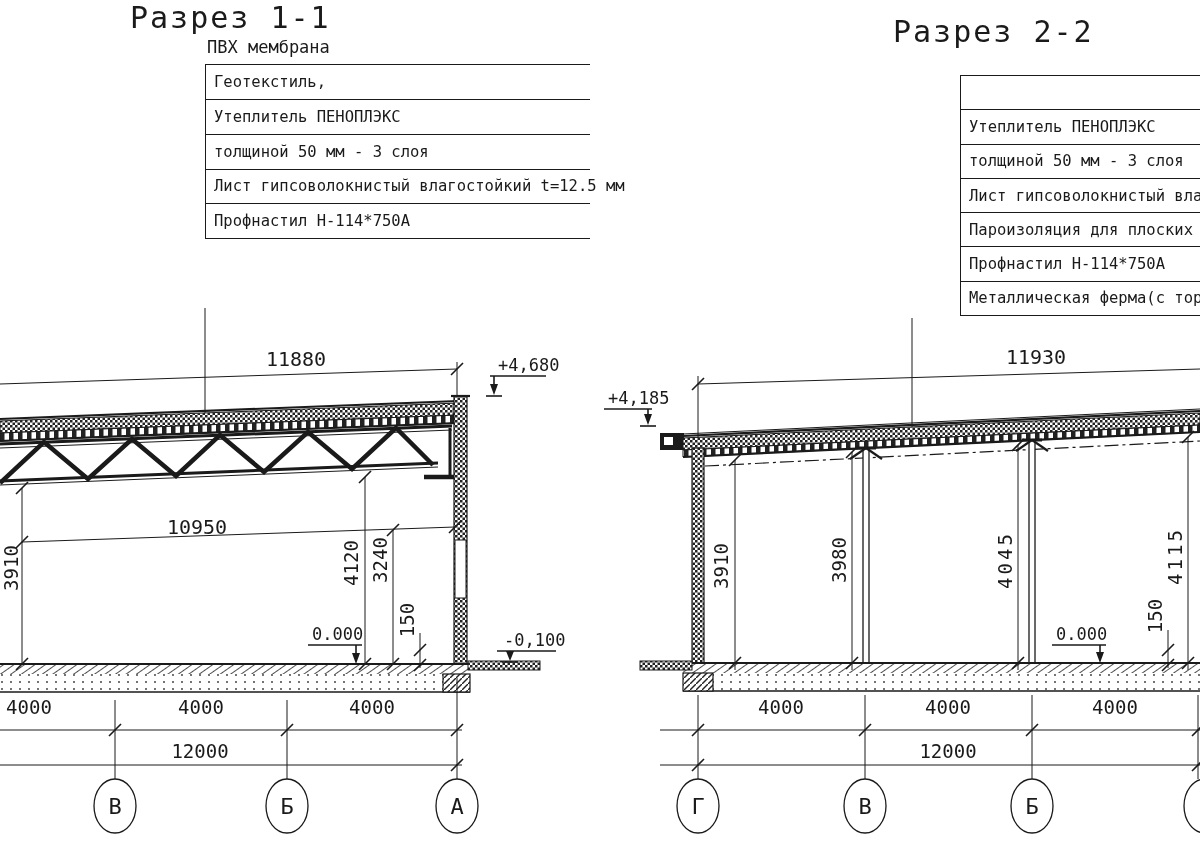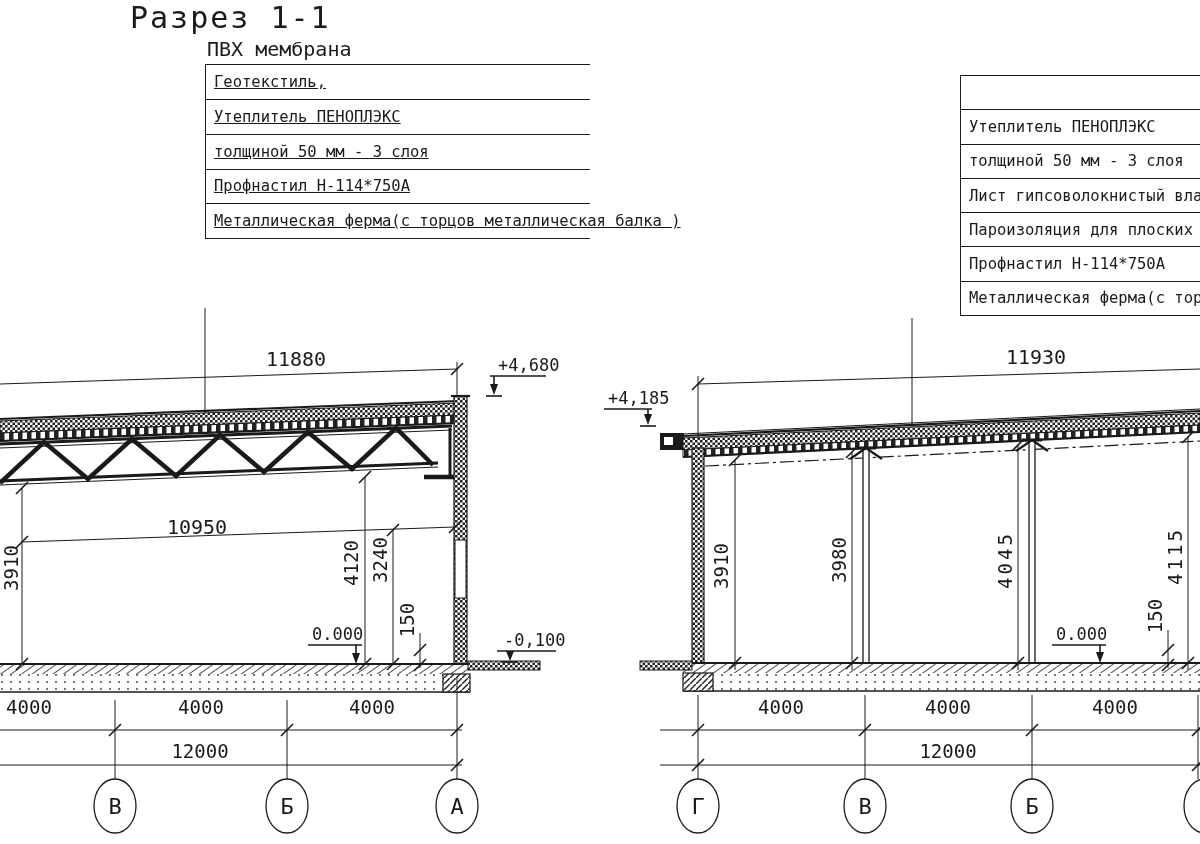--- a/index.html
+++ b/index.html
@@ -1,19 +1,19 @@
 <!DOCTYPE html>
 <html><head>
 <meta charset="utf-8">
 <style>
   html,body{margin:0;padding:0;background:#fff;}
   #app{position:relative;width:1200px;height:844px;background:#ffffff;overflow:hidden;
        font-family:"DejaVu Sans Mono",monospace;color:#1a1a1a;}
   .ttl{position:absolute;font-size:30px;letter-spacing:2px;white-space:nowrap;}
-  .lbl{position:absolute;font-size:20px;white-space:nowrap;}
+  .lbl{position:absolute;font-size:17px;white-space:nowrap;}
   .tbl{position:absolute;border-left:1.6px solid #1a1a1a;border-bottom:1.6px solid #1a1a1a;box-sizing:border-box;}
   .row{box-sizing:border-box;border-top:1.6px solid #1a1a1a;display:flex;align-items:center;
        padding-left:8px;font-size:15.5px;white-space:nowrap;overflow:visible;}
   .rowL{height:34.85px;}
   .rowR{height:34.3px;}
   svg{position:absolute;left:0;top:0;}
   svg text{font-family:"DejaVu Sans Mono",monospace;fill:#1a1a1a;}
   .dim{font-size:20px;}
   .dimv{font-size:19px;}
   .dimsp{font-size:19px;letter-spacing:3px;}
@@ -287,29 +287,30 @@
       <text class="dimv" x="948" y="714" text-anchor="middle">4000</text>
       <text class="dimv" x="1115" y="714" text-anchor="middle">4000</text>
       <text class="dimv" x="948" y="758" text-anchor="middle">12000</text>
       <text class="axis" x="698" y="808" text-anchor="middle" dominant-baseline="middle">Г</text>
       <text class="axis" x="865" y="808" text-anchor="middle" dominant-baseline="middle">В</text>
       <text class="axis" x="1032" y="808" text-anchor="middle" dominant-baseline="middle">Б</text>
     </g>
   </svg>
 
   <div class="ttl" style="left:130px;top:0px;">Разрез 1-1</div>
+  <div class="ttl" style="left:893px;top:14px;">Разрез 2-2</div>
 
   <div class="lbl" style="left:207px;top:37px;">ПВХ мембрана</div>
 
-  <div class="tbl" style="left:205px;top:64px;width:385px;text-decoration:underline;">
+  <div class="tbl" style="left:205px;top:64px;width:385px;">
     <div class="row rowL">Геотекстиль,</div>
     <div class="row rowL">Утеплитель ПЕНОПЛЭКС</div>
     <div class="row rowL">толщиной 50 мм - 3 слоя</div>
+    <div class="row rowL">Лист гипсоволокнистый влагостойкий t=12.5 мм</div>
     <div class="row rowL">Профнастил Н-114*750А</div>
-    <div class="row rowL">Металлическая ферма(с торцов металлическая балка )</div>
   </div>
 
   <div class="tbl" style="left:960px;top:75px;width:240px;">
     <div class="row rowR"></div>
     <div class="row rowR">Утеплитель ПЕНОПЛЭКС</div>
     <div class="row rowR">толщиной 50 мм - 3 слоя</div>
     <div class="row rowR">Лист гипсоволокнистый влагостой</div>
     <div class="row rowR">Пароизоляция для плоских кровел</div>
     <div class="row rowR">Профнастил Н-114*750А</div>
     <div class="row rowR">Металлическая ферма(с торцов м</div>

